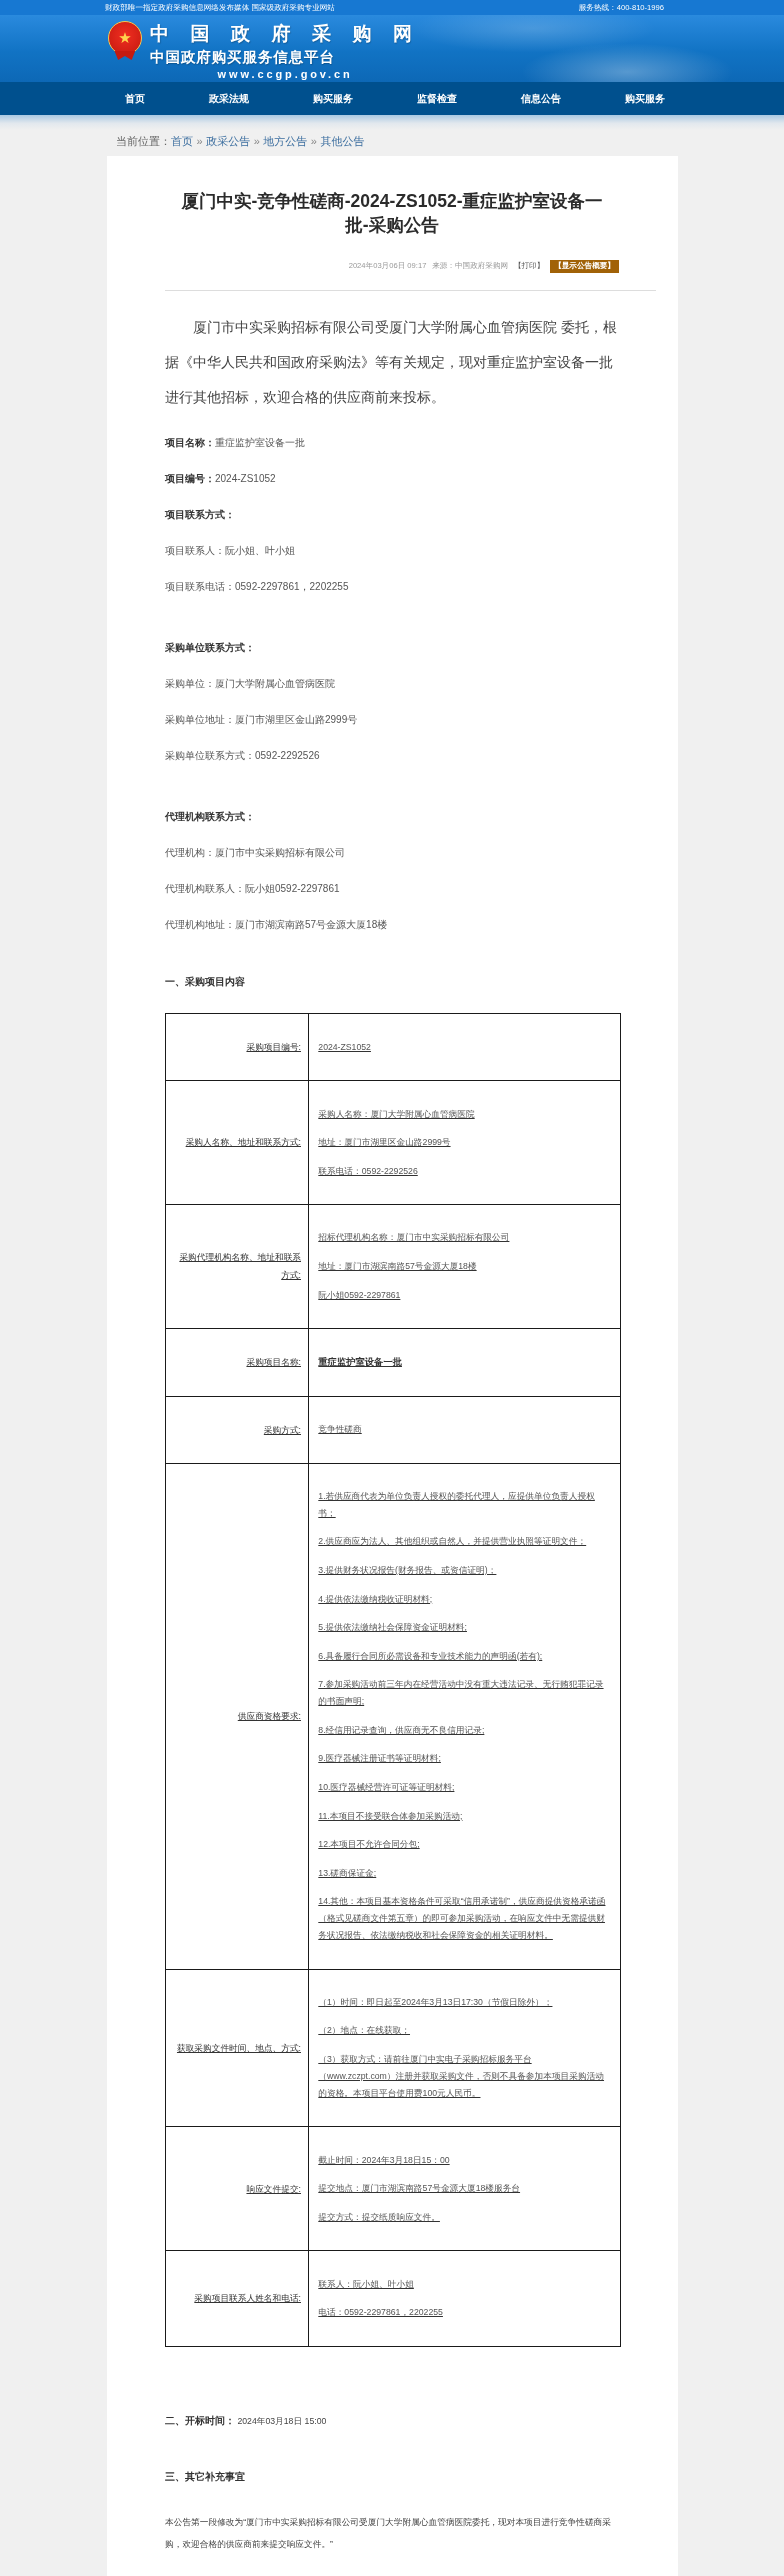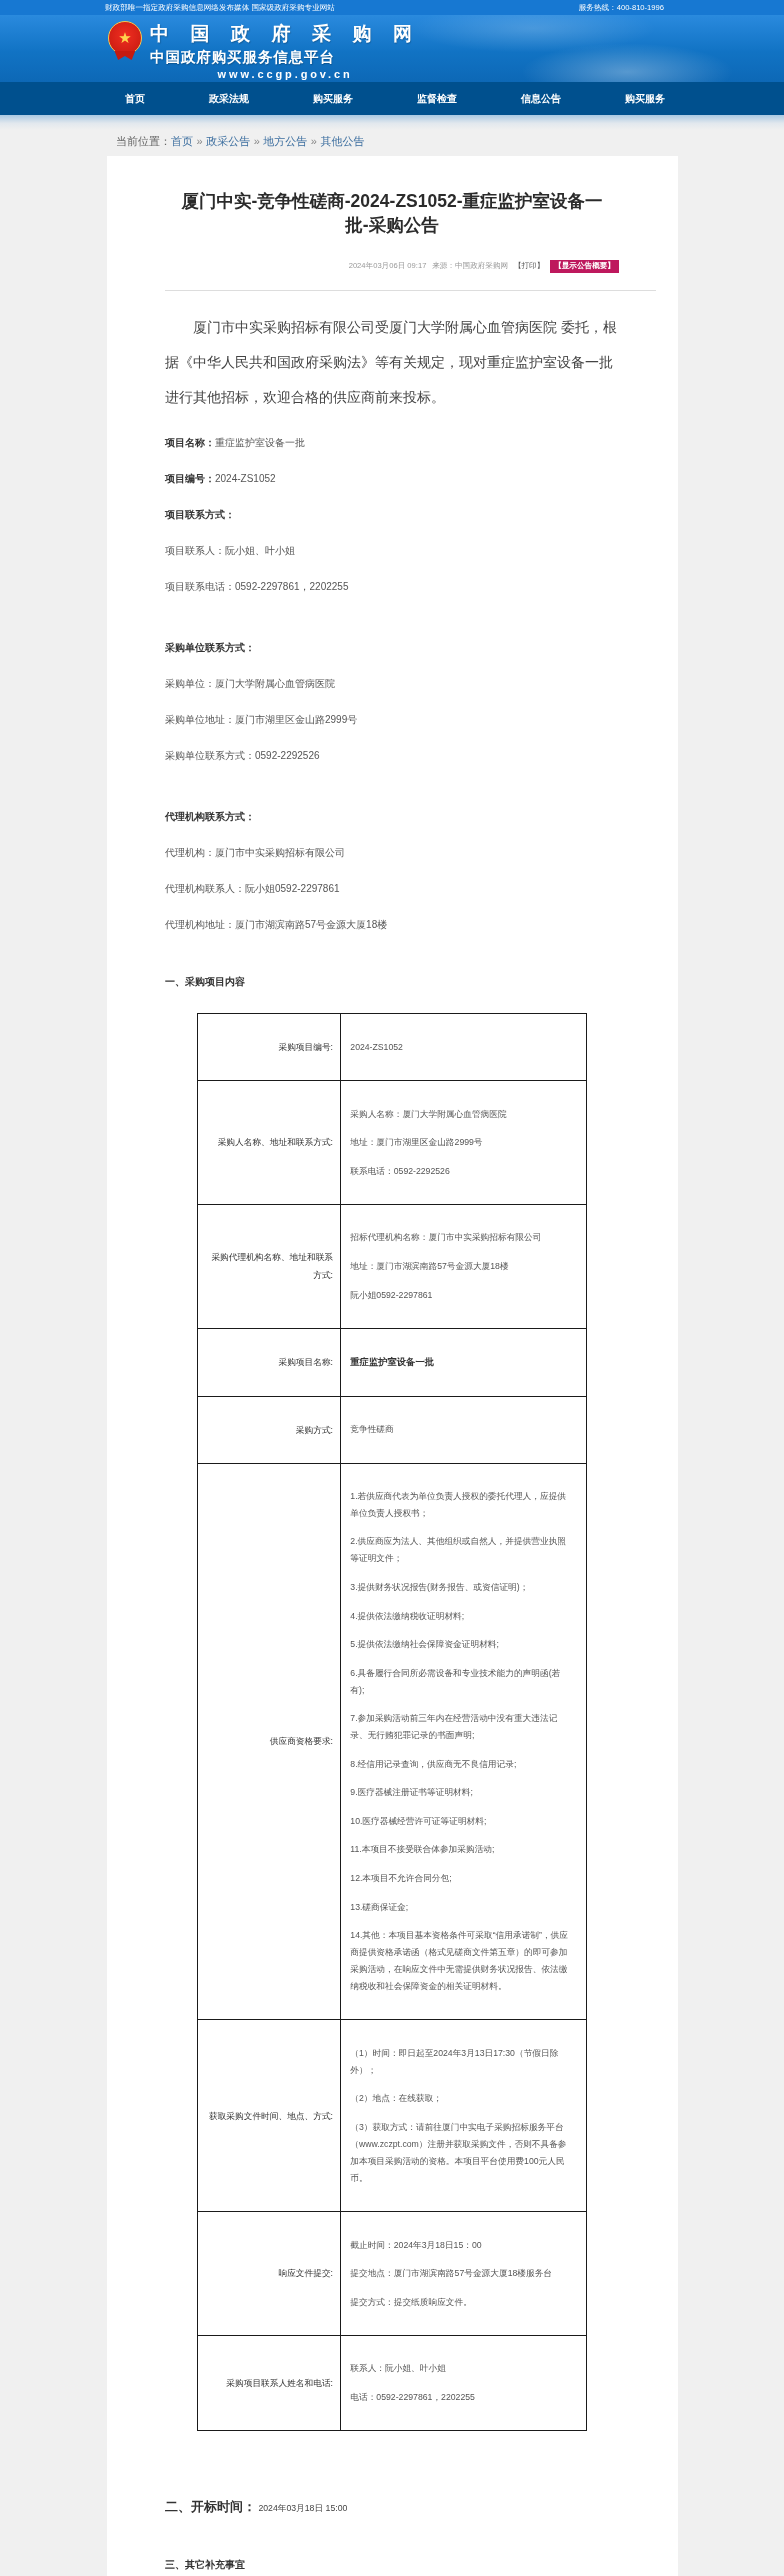--- a/index.html
+++ b/index.html
@@ -42,43 +42,43 @@
 
   
   .card { width:571px; margin:0 auto; background:#fff; padding:29px 0 64px; }
   .inner { width:454px; margin:0 auto; }
 
   .art-title { text-align:center; font-size:17.5px; font-weight:bold; color:#2b2b2b;
                line-height:1.35; padding:5.8px 5.8px 0; }
   .dateline { margin-top:22px; text-align:center; font-size:7.6px; color:#999;
               display:flex; align-items:center; justify-content:flex-end; gap:5.8px; }
   .print-link { color:#555; text-decoration:none; cursor:pointer; }
-  .summary-badge { background:#be185d; color:#fff; padding:1.7px 4.1px; font-size:7.6px;
+  .summary-badge { background:#a16207; color:#fff; padding:1.7px 4.1px; font-size:7.6px;
                    font-weight:bold; cursor:pointer; border:none; }
   .divider { border:none; border-top:0.6px solid #ddd; margin:17.5px auto 0; width:491px; }
 
   .intro { margin-top:18.6px; font-size:14px; color:#444; line-height:2.5; text-indent:2em; }
 
   .info-line { margin-top:20px; font-size:10px; color:#555; line-height:1.6; }
   .info-line.gap { margin-top:45px; }
   .info-line .lab.bold { font-weight:bold; color:#333; }
   .info-line .val { color:#555; }
 
   .sec-heading { margin-top:42px; font-size:10px; font-weight:bold; color:#333; }
 
   
-  table.detail { width:390px; margin:24.4px auto 0; border-collapse:collapse; border:1.2px solid #1a1a1a; }
+  table.detail { width:456px; margin:24.4px auto 0; border-collapse:collapse; border:1.2px solid #1a1a1a;text-decoration:underline; }
   table.detail td { border:1.2px solid #1a1a1a; vertical-align:middle; font-size:8.7px; }
   td.cell-label { width:143px; text-align:right; color:#333; padding:15px 7px; line-height:2.1; }
   td.cell-value { padding:12.8px 12.8px 12.8px 9.3px; color:#555; }
   .cell-line { margin:11.6px 0; line-height:1.95; }
   .cell-line.bold-line { font-weight:bold; color:#333; font-size:9.3px; }
 
   .sec2 { margin-top:67px; font-size:8.7px; color:#444; }
-  .sec2 .sec2-label { font-size:13px; font-weight:bold; color:#333; }
+  .sec2 .sec2-label { font-size:10px; font-weight:bold; color:#333; }
   .sec-para { margin-top:27px; font-size:8.7px; color:#444; line-height:2.6; }
 </style>
 </head>
 <body>
 
 <div class="page">
 
   <div class="topbar">
     <span>财政部唯一指定政府采购信息网络发布媒体 国家级政府采购专业网站</span>
     <span>服务热线：400-810-1996</span>

